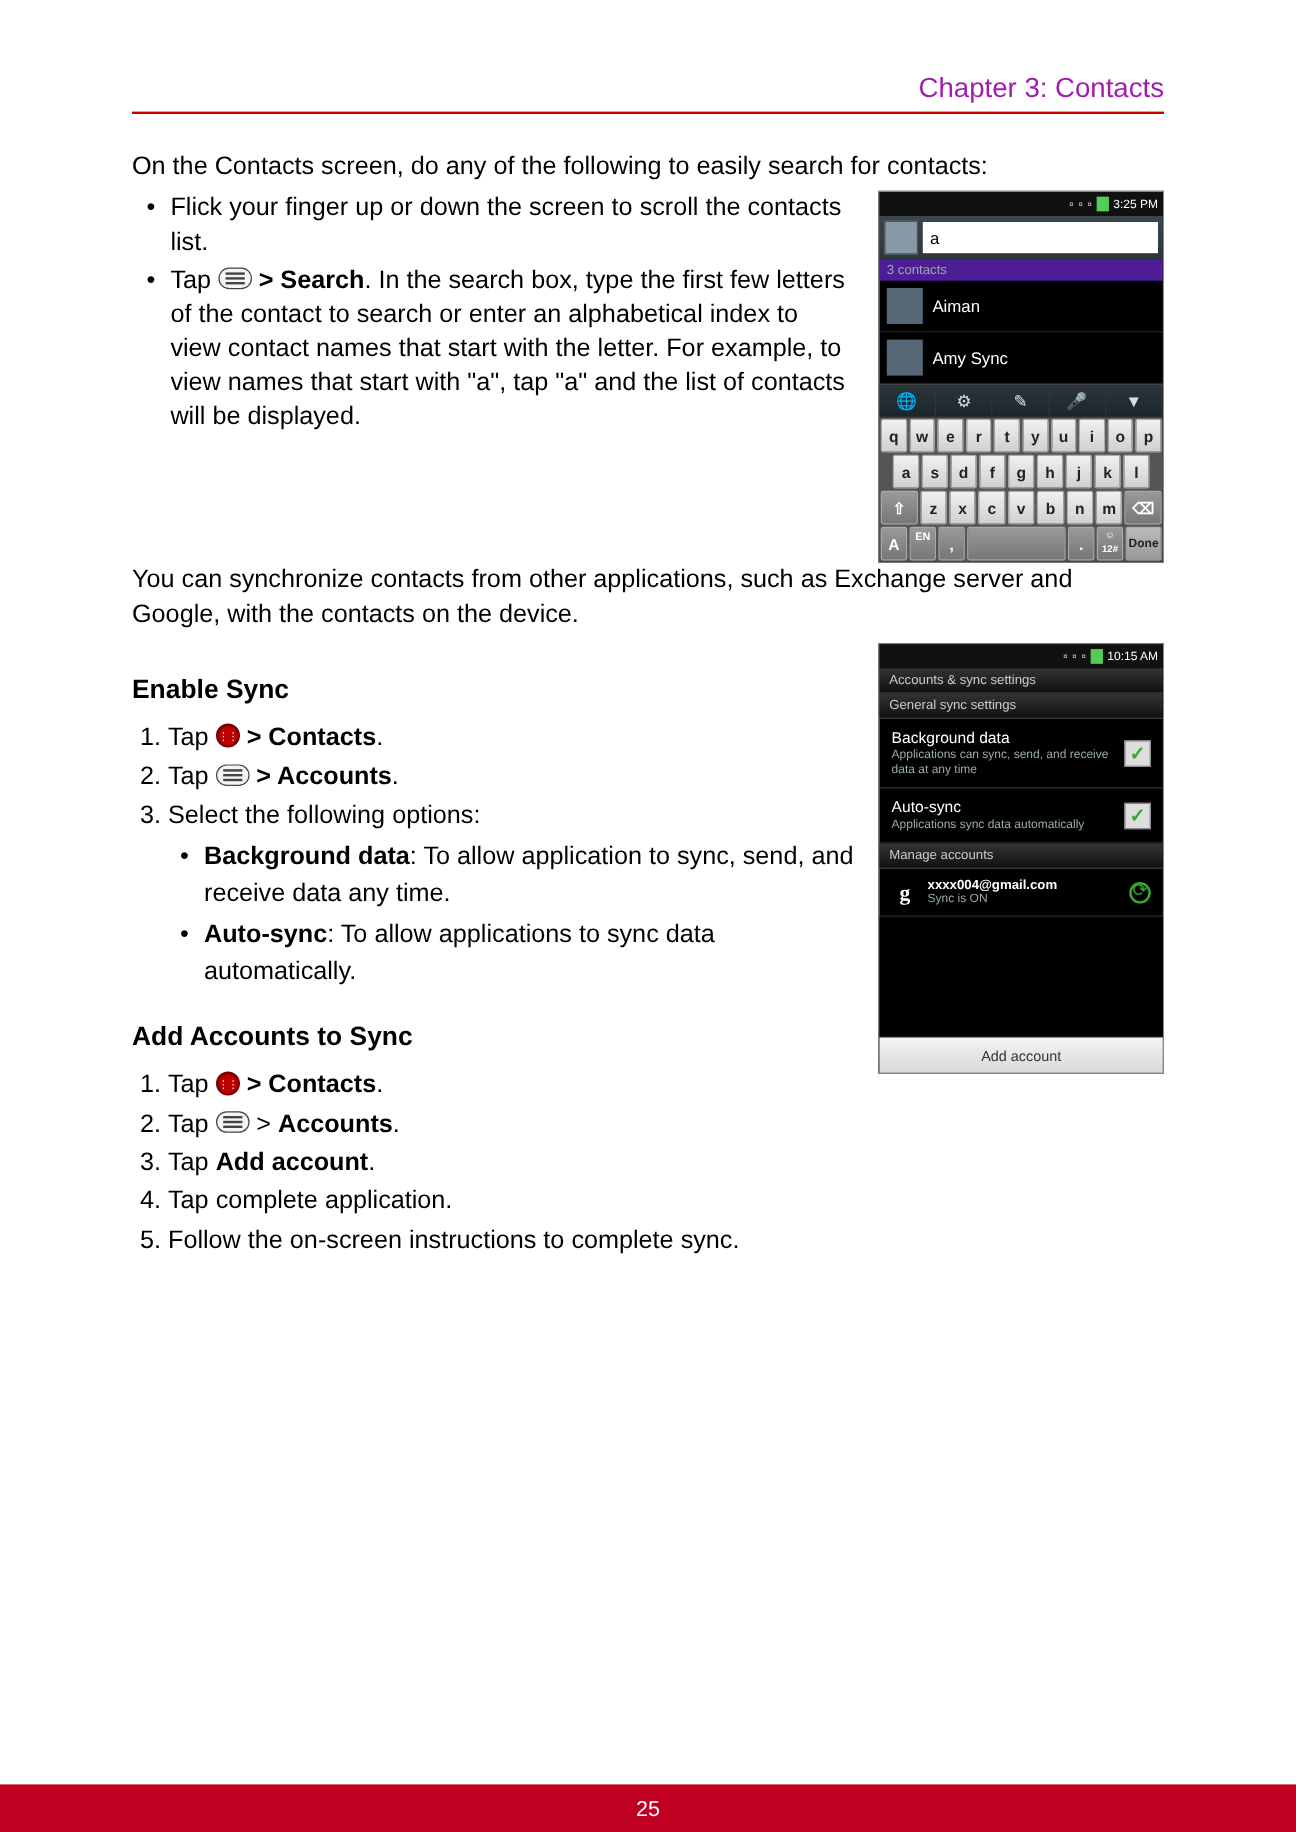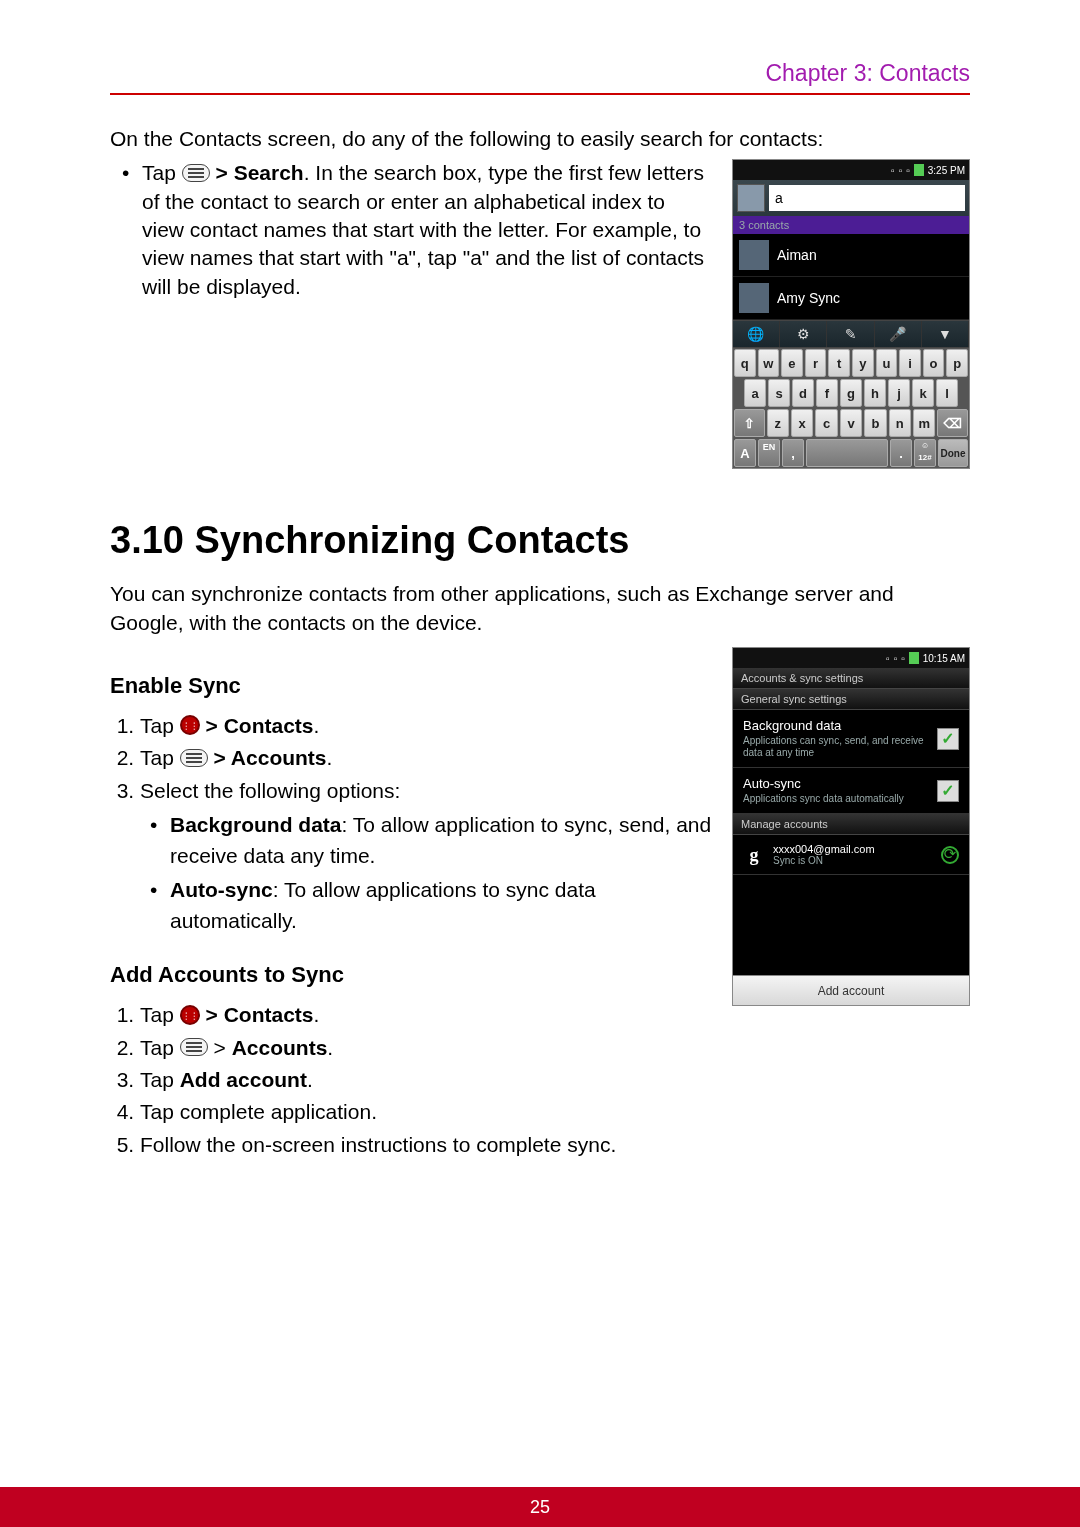--- a/index.html
+++ b/index.html
@@ -277,21 +277,21 @@
   }
   .gicon {
     width: 22px; height: 22px;
     font-size: 18px; font-weight: bold;
     color: #fff;
     text-align: center;
     line-height: 22px;
     font-family: Georgia, serif;
   }
   .account .txt { flex: 1; }
-  .account .email { font-size: 11px; }
+  .account .email { font-size: 11px; font-weight: bold; }
   .account .st { font-size: 10px; color: #9aa; }
   .syncicon {
     width: 18px; height: 18px;
     border: 2px solid #3a3;
     border-radius: 50%;
     position: relative;
   }
   .syncicon::after {
     content: "⟳";
     position: absolute;
@@ -326,20 +326,21 @@
 <div class="page">
   <div class="header">
     <span class="chapter-title">Chapter 3: Contacts</span>
   </div>
 
   <p class="body">On the Contacts screen, do any of the following to easily search for contacts:</p>
 
   <div class="flow1">
     <div class="textcol">
       <ul class="bullets">
+        <li>Flick your finger up or down the screen to scroll the contacts list.</li>
         <li>
           <span>Tap </span>
           <span class="menu-icon"></span>
           <strong> &gt; Search</strong><span>. In the search box, type the first few letters of the contact to search or enter an alphabetical index to view contact names that start with the letter. For example, to view names that start with "a", tap "a" and the list of contacts will be displayed.</span>
         </li>
       </ul>
     </div>
 
     <div class="phone1">
       <div class="statusbar">
@@ -412,21 +413,20 @@
           <div class="k dark">.</div>
           <div class="k dark" style="font-size:8px;line-height:12px;white-space:pre">☺
 12#</div>
           <div class="k done wide">Done</div>
         </div>
       </div>
     </div>
   </div>
 
   <div class="section310">
-    <h1 class="section" style="margin-top:50px">3.10 Synchronizing Contacts</h1>
     <p class="body">You can synchronize contacts from other applications, such as Exchange server and Google, with the contacts on the device.</p>
   </div>
 
   <div class="flow2">
     <div class="textcol">
       <h2 class="sub">Enable Sync</h2>
       <ol class="steps">
         <li>
           <span>Tap </span>
           <span class="grid-icon"></span>

